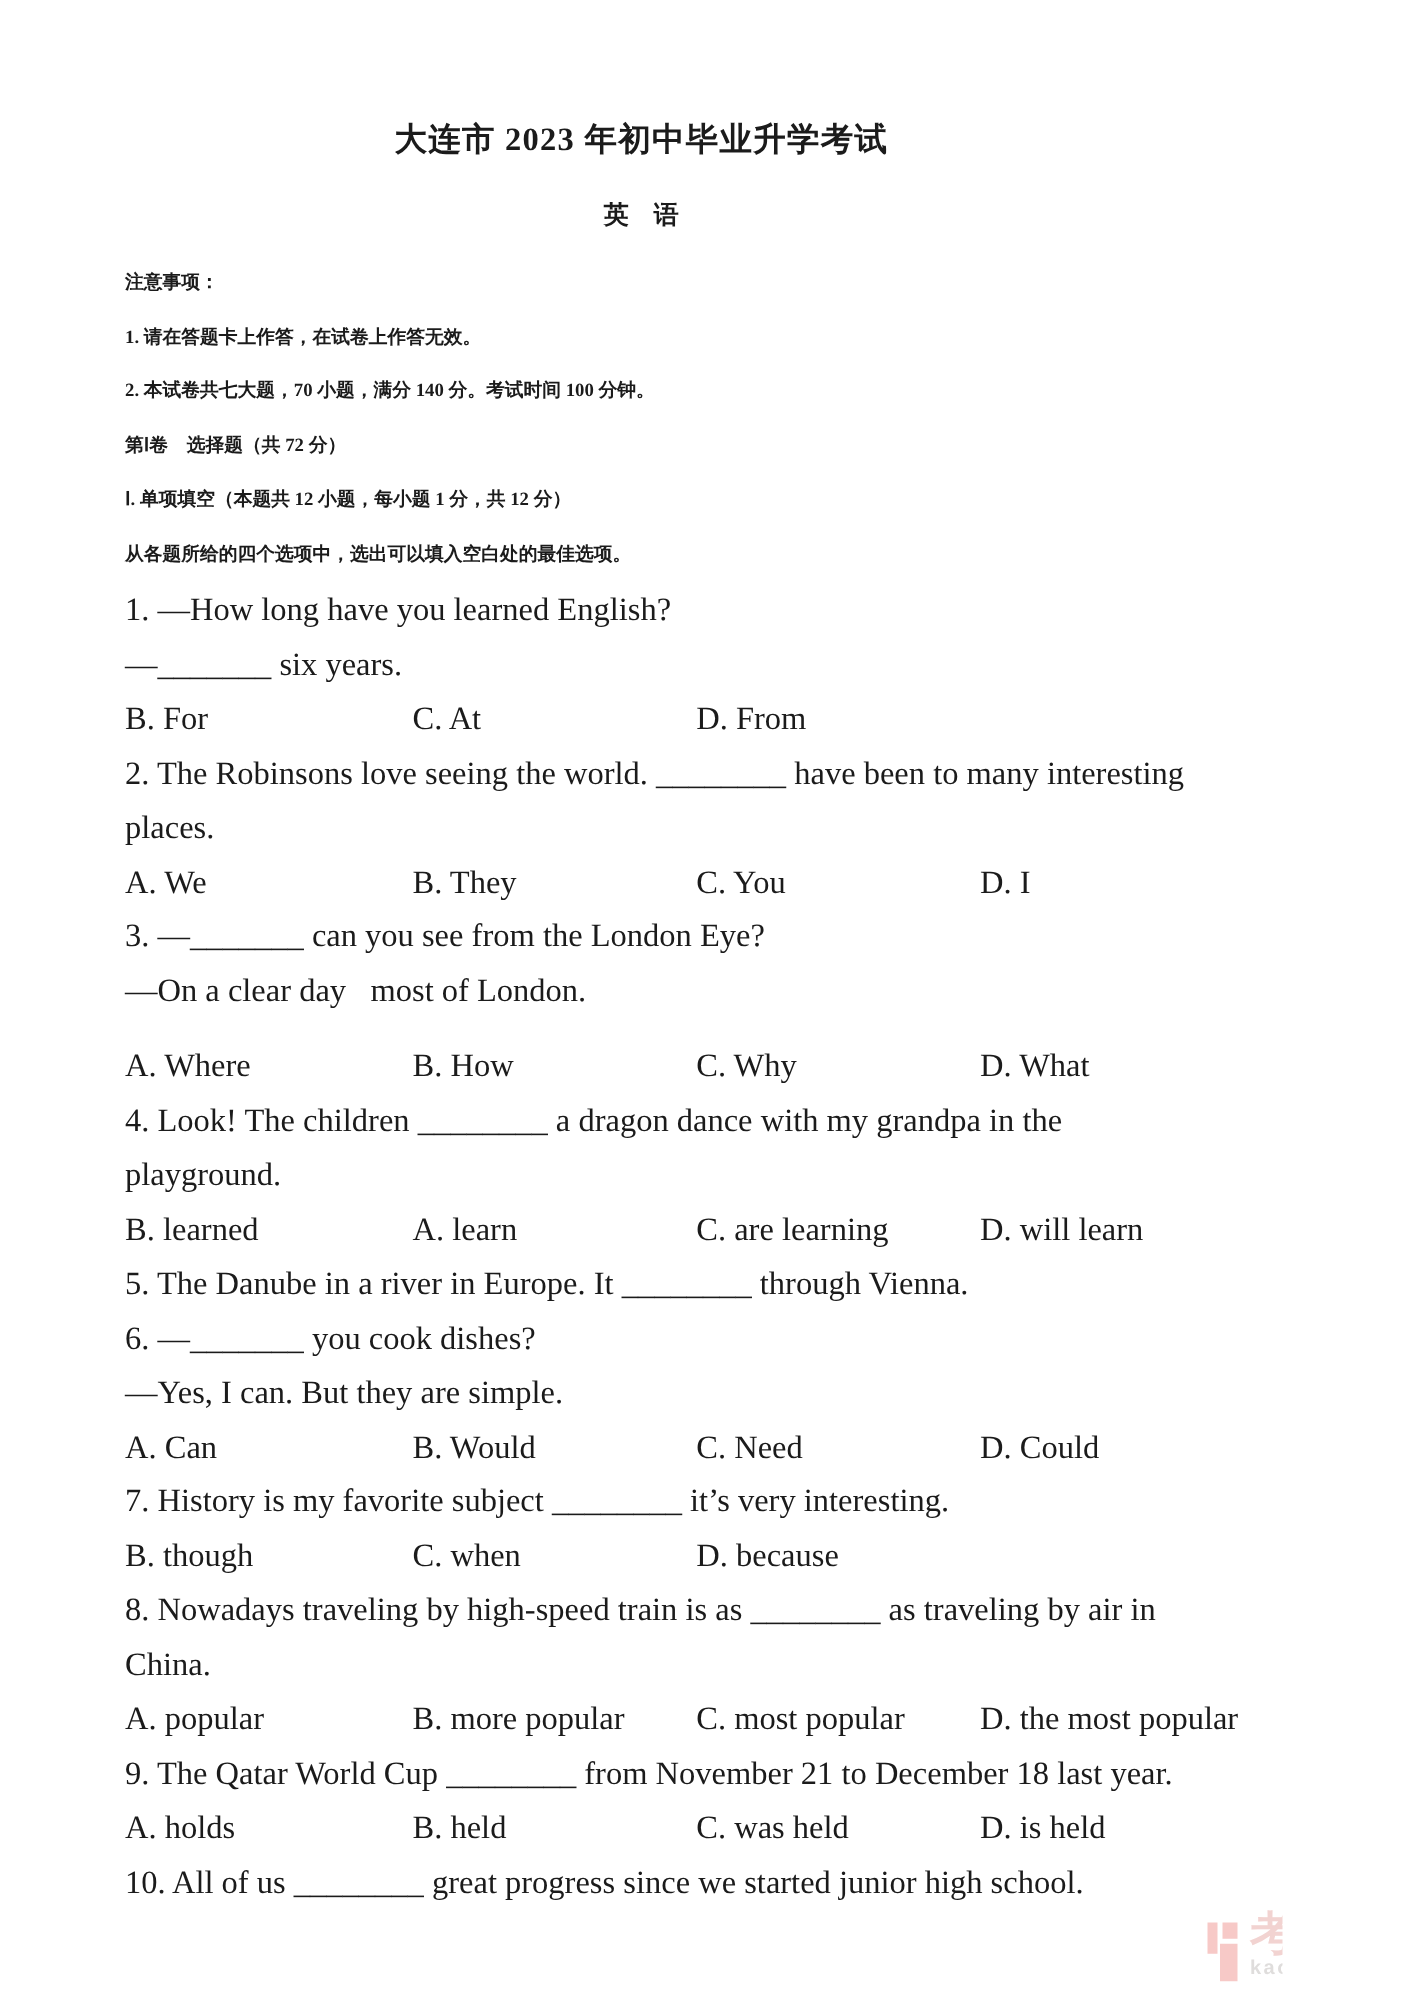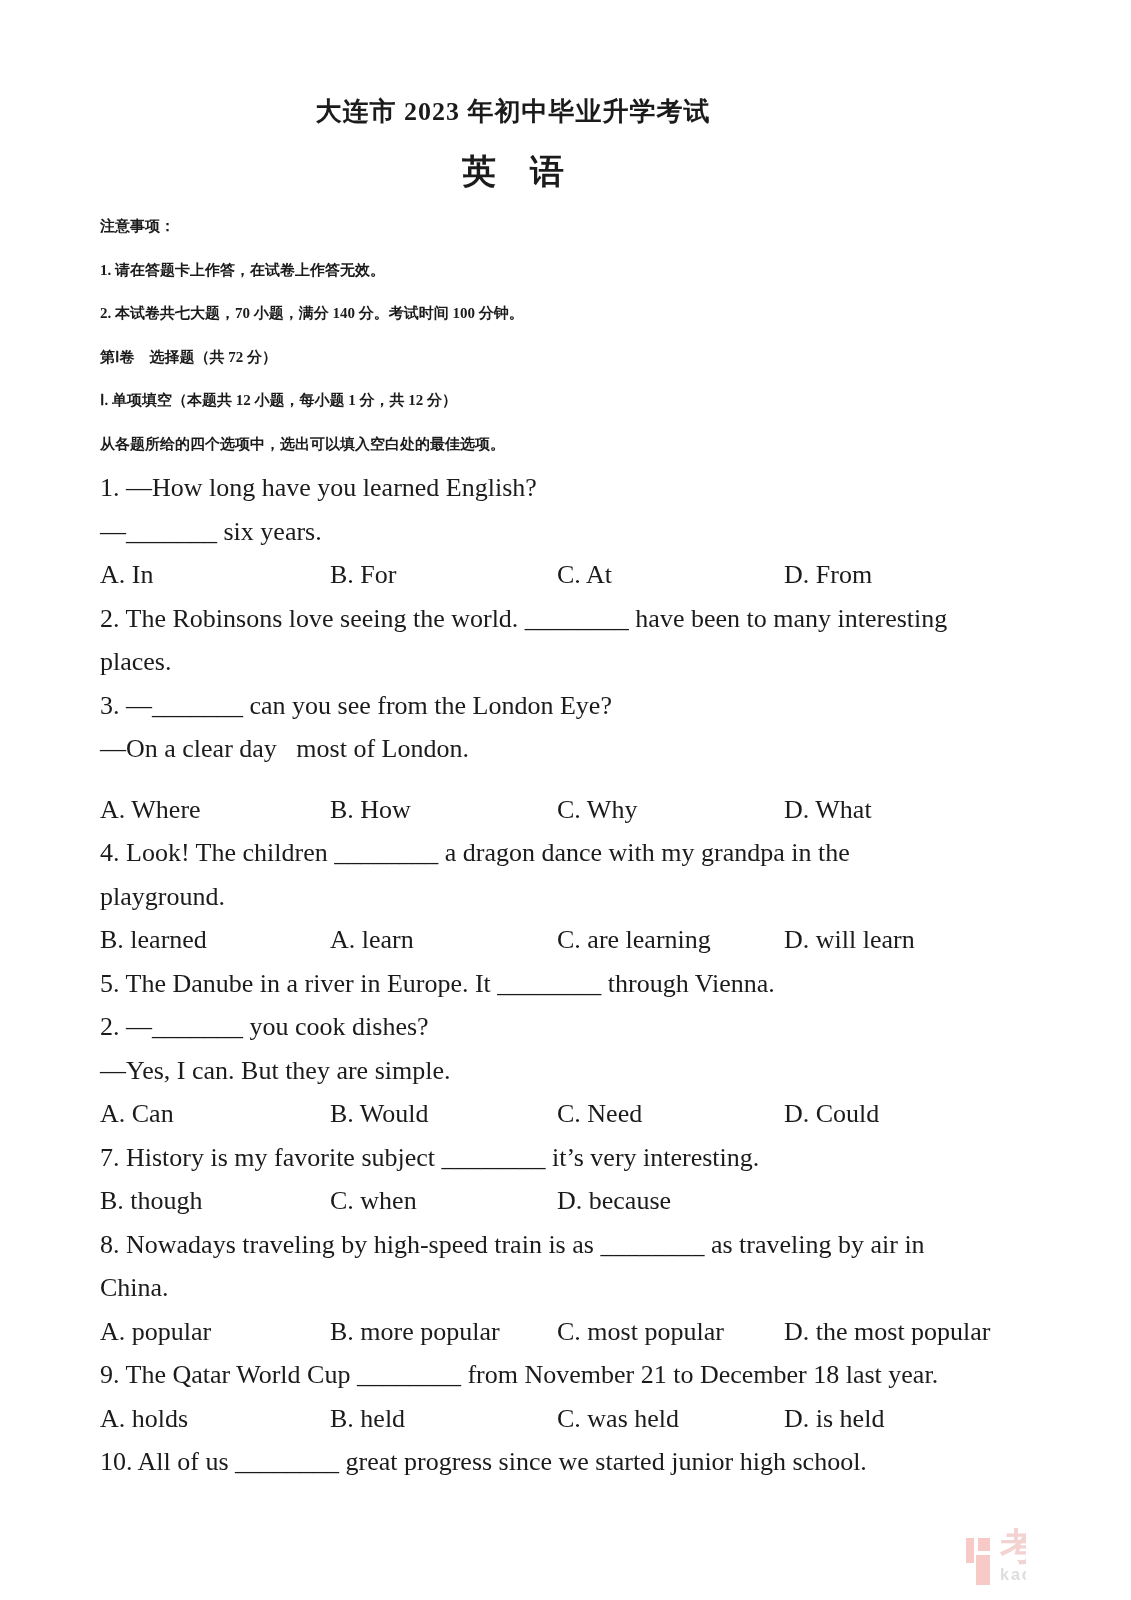--- a/index.html
+++ b/index.html
@@ -20,21 +20,21 @@
     text-align: center;
     font-size: 26px;
     font-weight: bold;
     letter-spacing: 1px;
   }
 
   .subject {
     margin-top: 28px;
     line-height: 32px;
     text-align: center;
-    font-size: 34px;
+    font-size: 20px;
     font-weight: bold;
   }
 
   .content {
     margin-left: 100px;
     margin-right: 70px;
   }
 
   .line {
     line-height: 43.5px;
@@ -117,48 +117,53 @@
     <div class="line zh">1. 请在答题卡上作答，在试卷上作答无效。</div>
     <div class="line zh">2. 本试卷共七大题，70 小题，满分 140 分。考试时间 100 分钟。</div>
 
     <div class="line zh center">第Ⅰ卷　选择题（共 72 分）</div>
     <div class="line zh">Ⅰ. 单项填空（本题共 12 小题，每小题 1 分，共 12 分）</div>
     <div class="line zh">从各题所给的四个选项中，选出可以填入空白处的最佳选项。</div>
 
     <div class="line">1. —How long have you learned English?</div>
     <div class="line">—_______ six years.</div>
     <div class="line options">
-      <span class="opt">A. In</span>
       <span class="opt">B. For</span>
       <span class="opt">C. At</span>
       <span class="opt">D. From</span>
     </div>
 
     <div class="line">2. The Robinsons love seeing the world. ________ have been to many interesting places.</div>
+    <div class="line options">
+      <span class="opt">A. We</span>
+      <span class="opt">B. They</span>
+      <span class="opt">C. You</span>
+      <span class="opt">D. I</span>
+    </div>
 
     <div class="line">3. —_______ can you see from the London Eye?</div>
     <div class="line">—On a clear day   most of London.</div>
     <div class="line options extra-gap">
       <span class="opt">A. Where</span>
       <span class="opt">B. How</span>
       <span class="opt">C. Why</span>
       <span class="opt">D. What</span>
     </div>
 
     <div class="line">4. Look! The children ________ a dragon dance with my grandpa in the playground.</div>
     <div class="line options">
       <span class="opt">B. learned</span>
       <span class="opt">A. learn</span>
       <span class="opt">C. are learning</span>
       <span class="opt">D. will learn</span>
     </div>
 
     <div class="line">5. The Danube in a river in Europe. It ________ through Vienna.</div>
 
-    <div class="line">2. —_______ you cook dishes?</div>
+    <div class="line">6. —_______ you cook dishes?</div>
     <div class="line">—Yes, I can. But they are simple.</div>
     <div class="line options">
       <span class="opt">A. Can</span>
       <span class="opt">B. Would</span>
       <span class="opt">C. Need</span>
       <span class="opt">D. Could</span>
     </div>
 
     <div class="line">7. History is my favorite subject ________ it’s very interesting.</div>
     <div class="line options">

